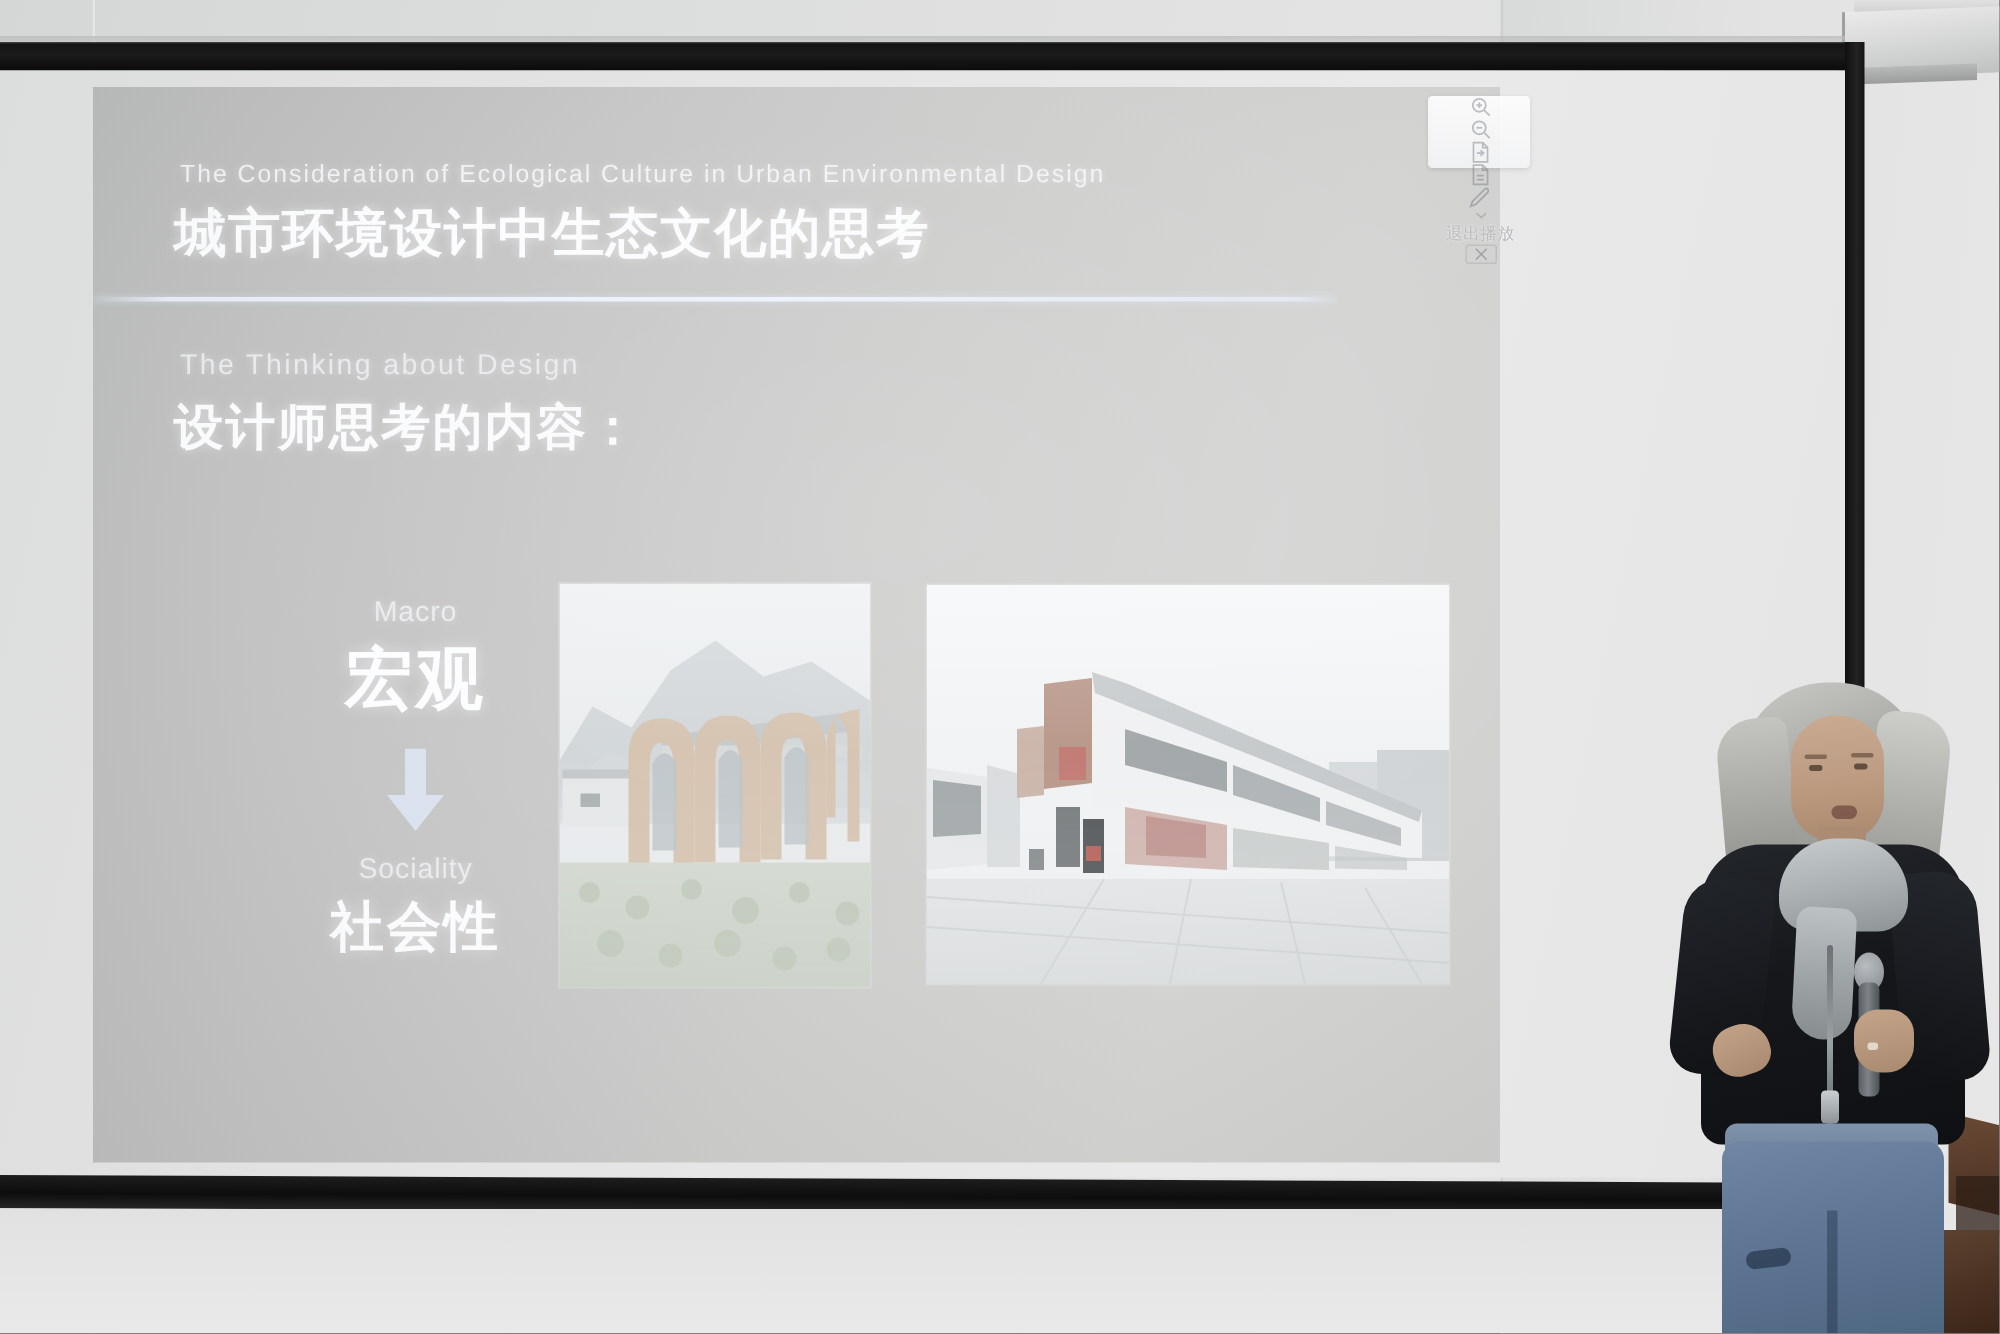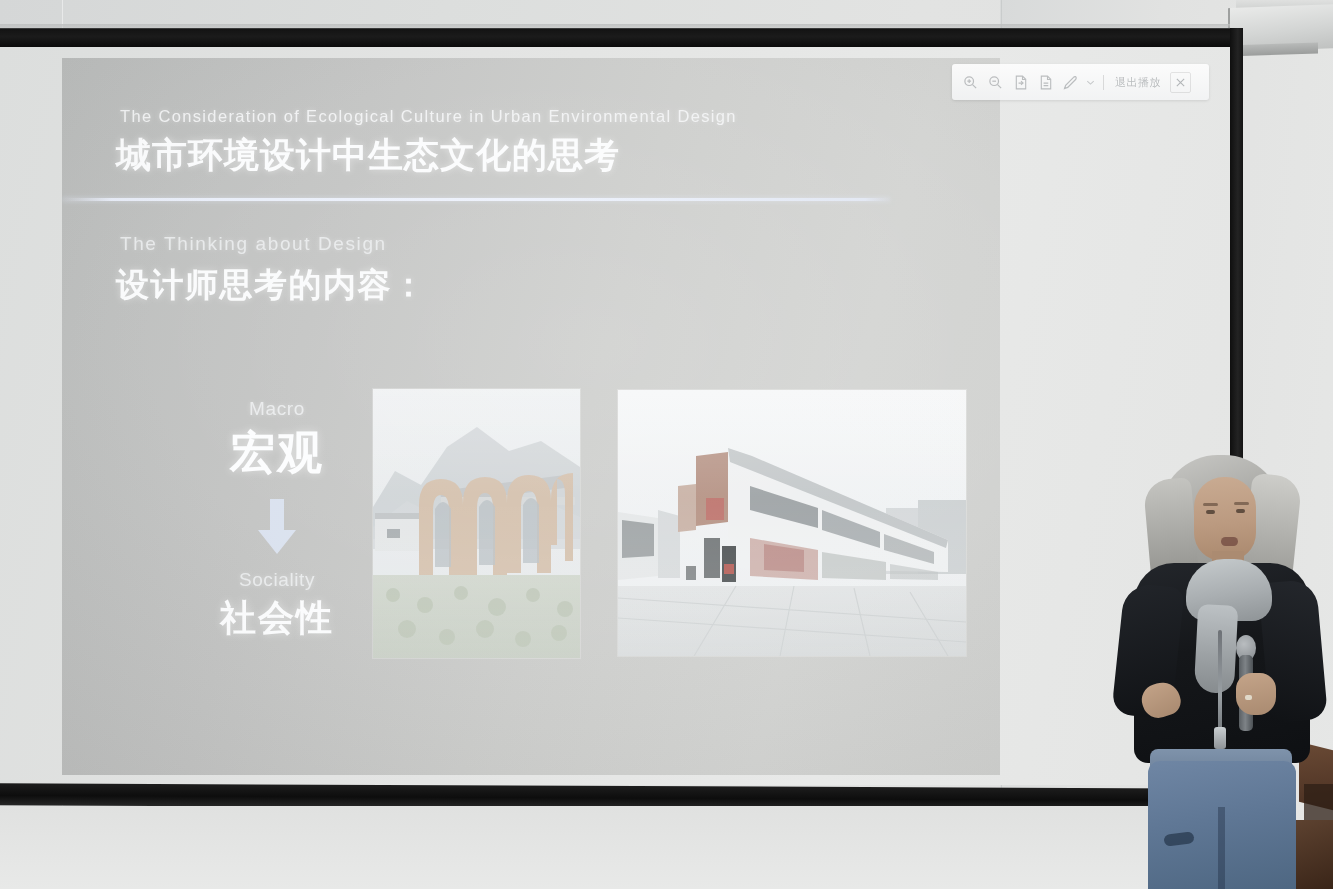--- a/index.html
+++ b/index.html
@@ -155,26 +155,27 @@
   .photo-b{left:556px;top:332px;width:348px;height:266px;}
   .photo::after{
     content:"";position:absolute;inset:0;
     background:linear-gradient(180deg,rgba(255,255,255,.30),rgba(255,255,255,.12) 40%,rgba(255,255,255,.26));
     pointer-events:none;
   }
 
   
   .toolbar{
     position:absolute;left:952px;top:64px;
-    height:36px;
+    height:48px;
     display:flex;align-items:center;
-    padding:0 16px 0 6px;
+    padding:0 4px 0 6px;
     background:linear-gradient(180deg,rgba(253,253,253,.93),rgba(243,244,245,.9));
     border-radius:3px;
     box-shadow:0 1px 3px rgba(0,0,0,.10);
+    flex-direction:column;
   }
   .tb-btn{
     width:25px;height:24px;
     display:flex;align-items:center;justify-content:center;
     opacity:.42;
   }
   .tb-chev{width:15px;height:24px;display:flex;align-items:center;justify-content:center;opacity:.38;}
   .tb-sep{width:1px;height:15px;background:rgba(0,0,0,.12);margin:0 5px;}
   .tb-text{
     font-size:11px;color:#b9bcbe;letter-spacing:.5px;

